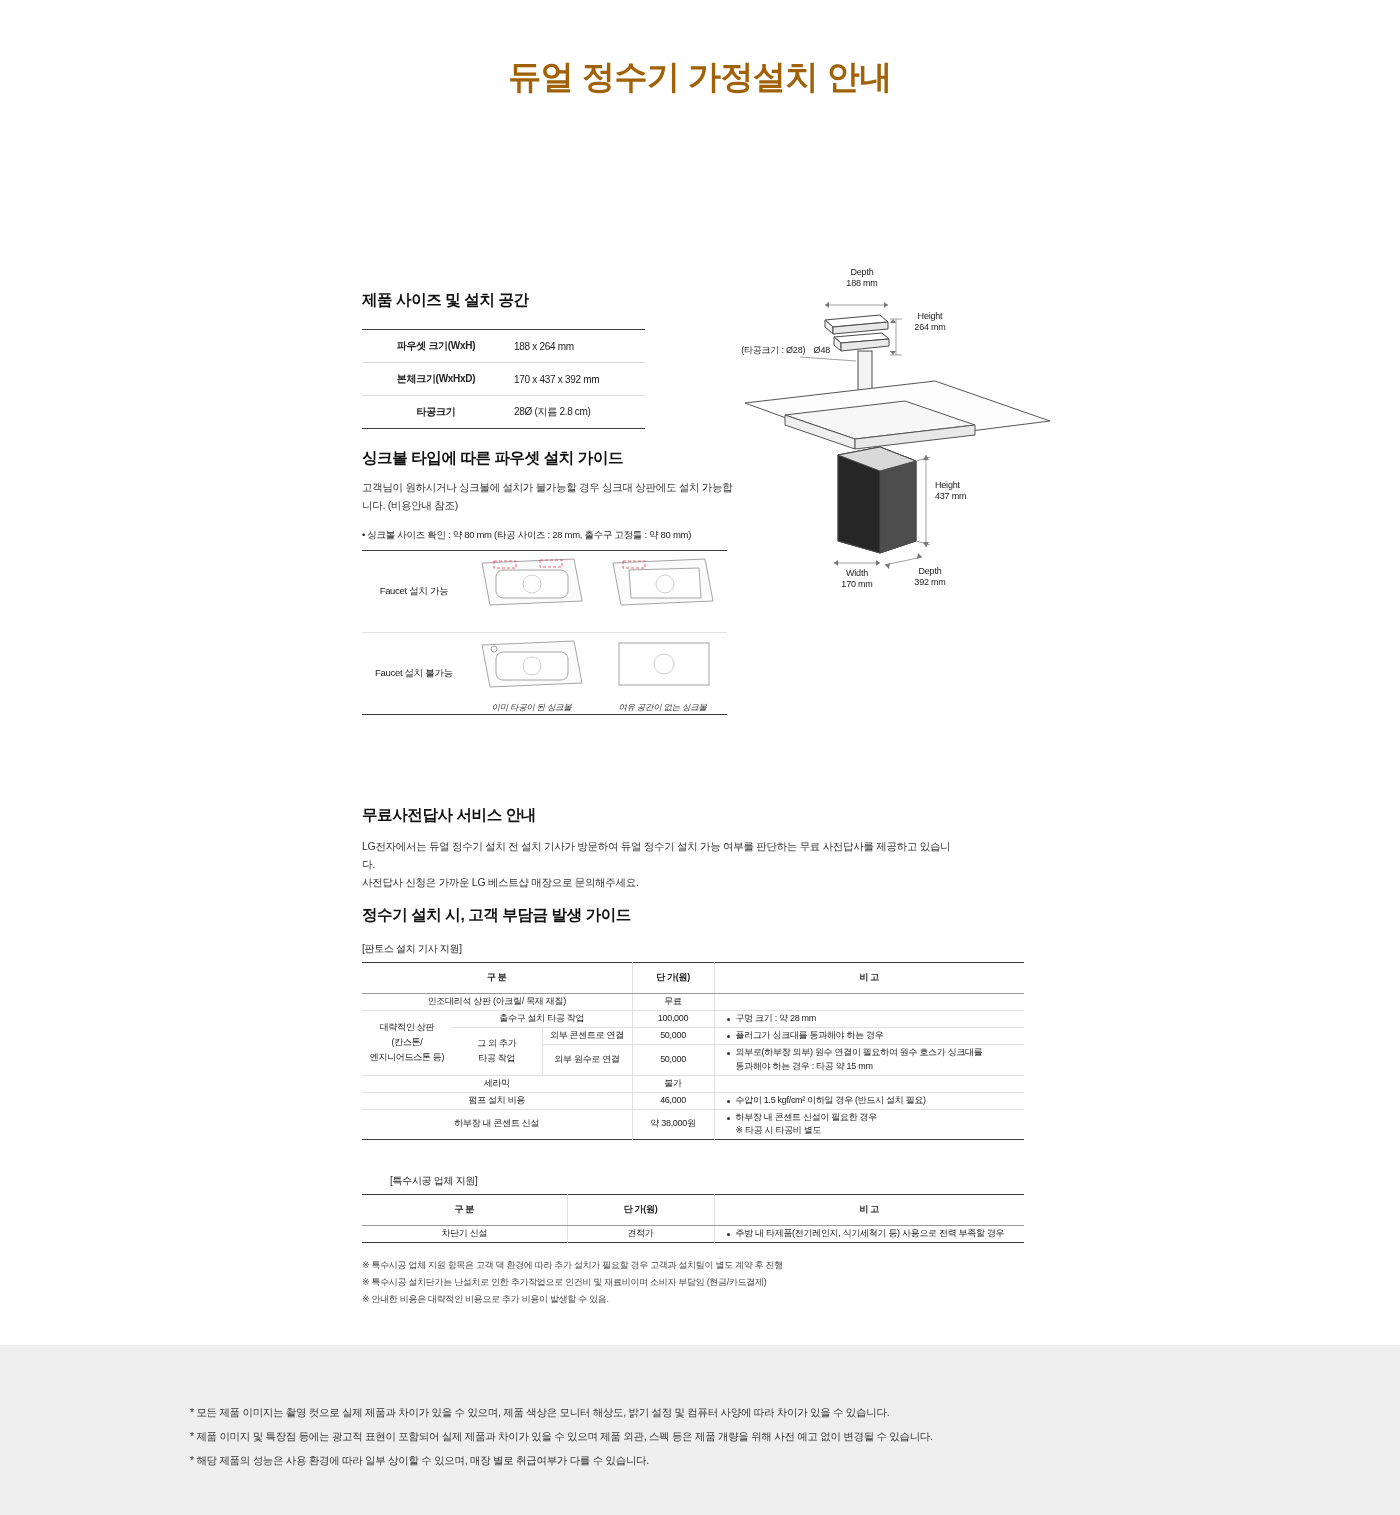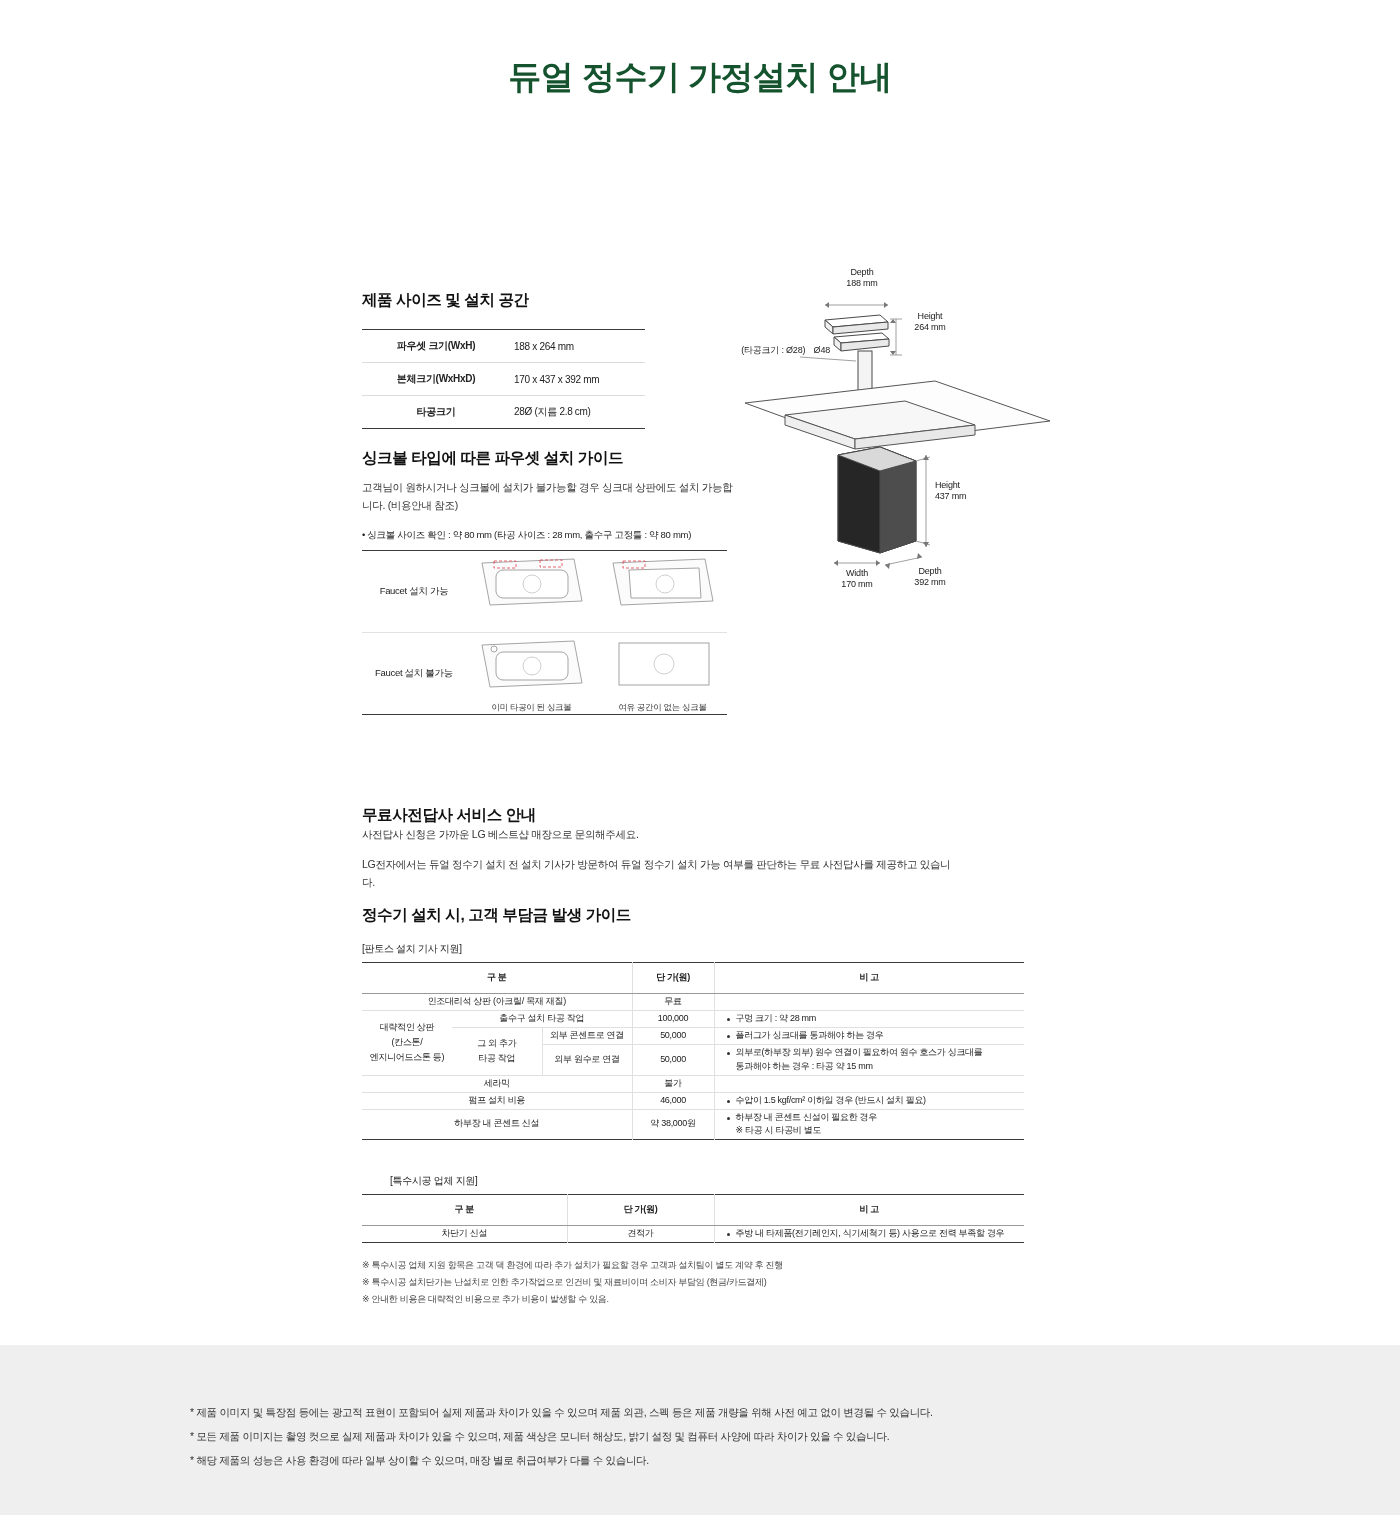--- a/index.html
+++ b/index.html
@@ -12,21 +12,21 @@
   }
   .page{position:relative;width:1400px;min-height:1515px;overflow:hidden;}
 
   
   .title{
     text-align:center;
     font-size:33px;
     font-weight:bold;
     letter-spacing:-0.5px;
     padding-top:55px;
-    color:#14532d;
+    color:#a16207;
   }
 
   
   .content{position:relative;margin:0 auto;width:1400px;}
 
   .sec-h{
     font-size:15.5px;
     font-weight:bold;
     letter-spacing:-0.4px;
     color:#111;
@@ -97,21 +97,21 @@
   }
   .sinktable tr:last-child td{border-bottom:none;}
   .sink-label{
     width:104px;
     font-size:9.5px;
     letter-spacing:-0.3px;
     text-align:center;
     color:#222;
   }
   .sink-cells{padding:10px 0 6px 0;}
-  .sink-row{display:flex;gap:16px;justify-content:flex-start;padding-left:8px;}
+  .sink-row{display:flex;gap:16px;justify-content:flex-start;padding-left:8px;font-style:italic;}
   .sink-item{width:115px;text-align:center;}
   .sink-cap{
     font-size:8.5px;
     color:#333;
     letter-spacing:-0.3px;
     margin-top:5px;
     height:12px;
   }
   .note2{margin-top:12px;}
 
@@ -342,22 +342,22 @@
             </div>
           </td>
         </tr>
       </tbody>
         </table>
 
     </div>
 
     <div class="sec3">
       <div class="sec-h">무료사전답사 서비스 안내</div>
+      <div class="sub-p" style="margin-top:12px;">LG전자에서는 듀얼 정수기 설치 전 설치 기사가 방문하여 듀얼 정수기 설치 가능 여부를 판단하는 무료 사전답사를 제공하고 있습니다.</div>
       <div class="sub-p">사전답사 신청은 가까운 LG 베스트샵 매장으로 문의해주세요.</div>
-      <div class="sub-p" style="margin-top:12px;">LG전자에서는 듀얼 정수기 설치 전 설치 기사가 방문하여 듀얼 정수기 설치 가능 여부를 판단하는 무료 사전답사를 제공하고 있습니다.</div>
     </div>
 
     <div class="sec4">
       <div class="sec-h">정수기 설치 시, 고객 부담금 발생 가이드</div>
 
       <div class="tbl-cap">[판토스 설치 기사 지원]</div>
       <table class="fee">
         <colgroup>
           <col style="width:90px">
             <col style="width:90px">
@@ -459,19 +459,19 @@
         <div>※ 특수시공 업체 지원 항목은 고객 댁 환경에 따라 추가 설치가 필요할 경우 고객과 설치팀이 별도 계약 후 진행</div>
         <div>※ 특수시공 설치단가는 난설치로 인한 추가작업으로 인건비 및 재료비이며 소비자 부담임 (현금/카드결제)</div>
         <div>※ 안내한 비용은 대략적인 비용으로 추가 비용이 발생할 수 있음.</div>
       </div>
     </div>
 
   </div>
 
   <div class="bottom">
     <div class="inner">
+      <div>* 모든 제품 이미지는 촬영 컷으로 실제 제품과 차이가 있을 수 있으며, 제품 색상은 모니터 해상도, 밝기 설정 및 컴퓨터 사양에 따라 차이가 있을 수 있습니다.</div>
       <div>* 제품 이미지 및 특장점 등에는 광고적 표현이 포함되어 실제 제품과 차이가 있을 수 있으며 제품 외관, 스펙 등은 제품 개량을 위해 사전 예고 없이 변경될 수 있습니다.</div>
-      <div>* 모든 제품 이미지는 촬영 컷으로 실제 제품과 차이가 있을 수 있으며, 제품 색상은 모니터 해상도, 밝기 설정 및 컴퓨터 사양에 따라 차이가 있을 수 있습니다.</div>
       <div>* 해당 제품의 성능은 사용 환경에 따라 일부 상이할 수 있으며, 매장 별로 취급여부가 다를 수 있습니다.</div>
     </div>
   </div>
 
 </div>
 
 </body></html>

